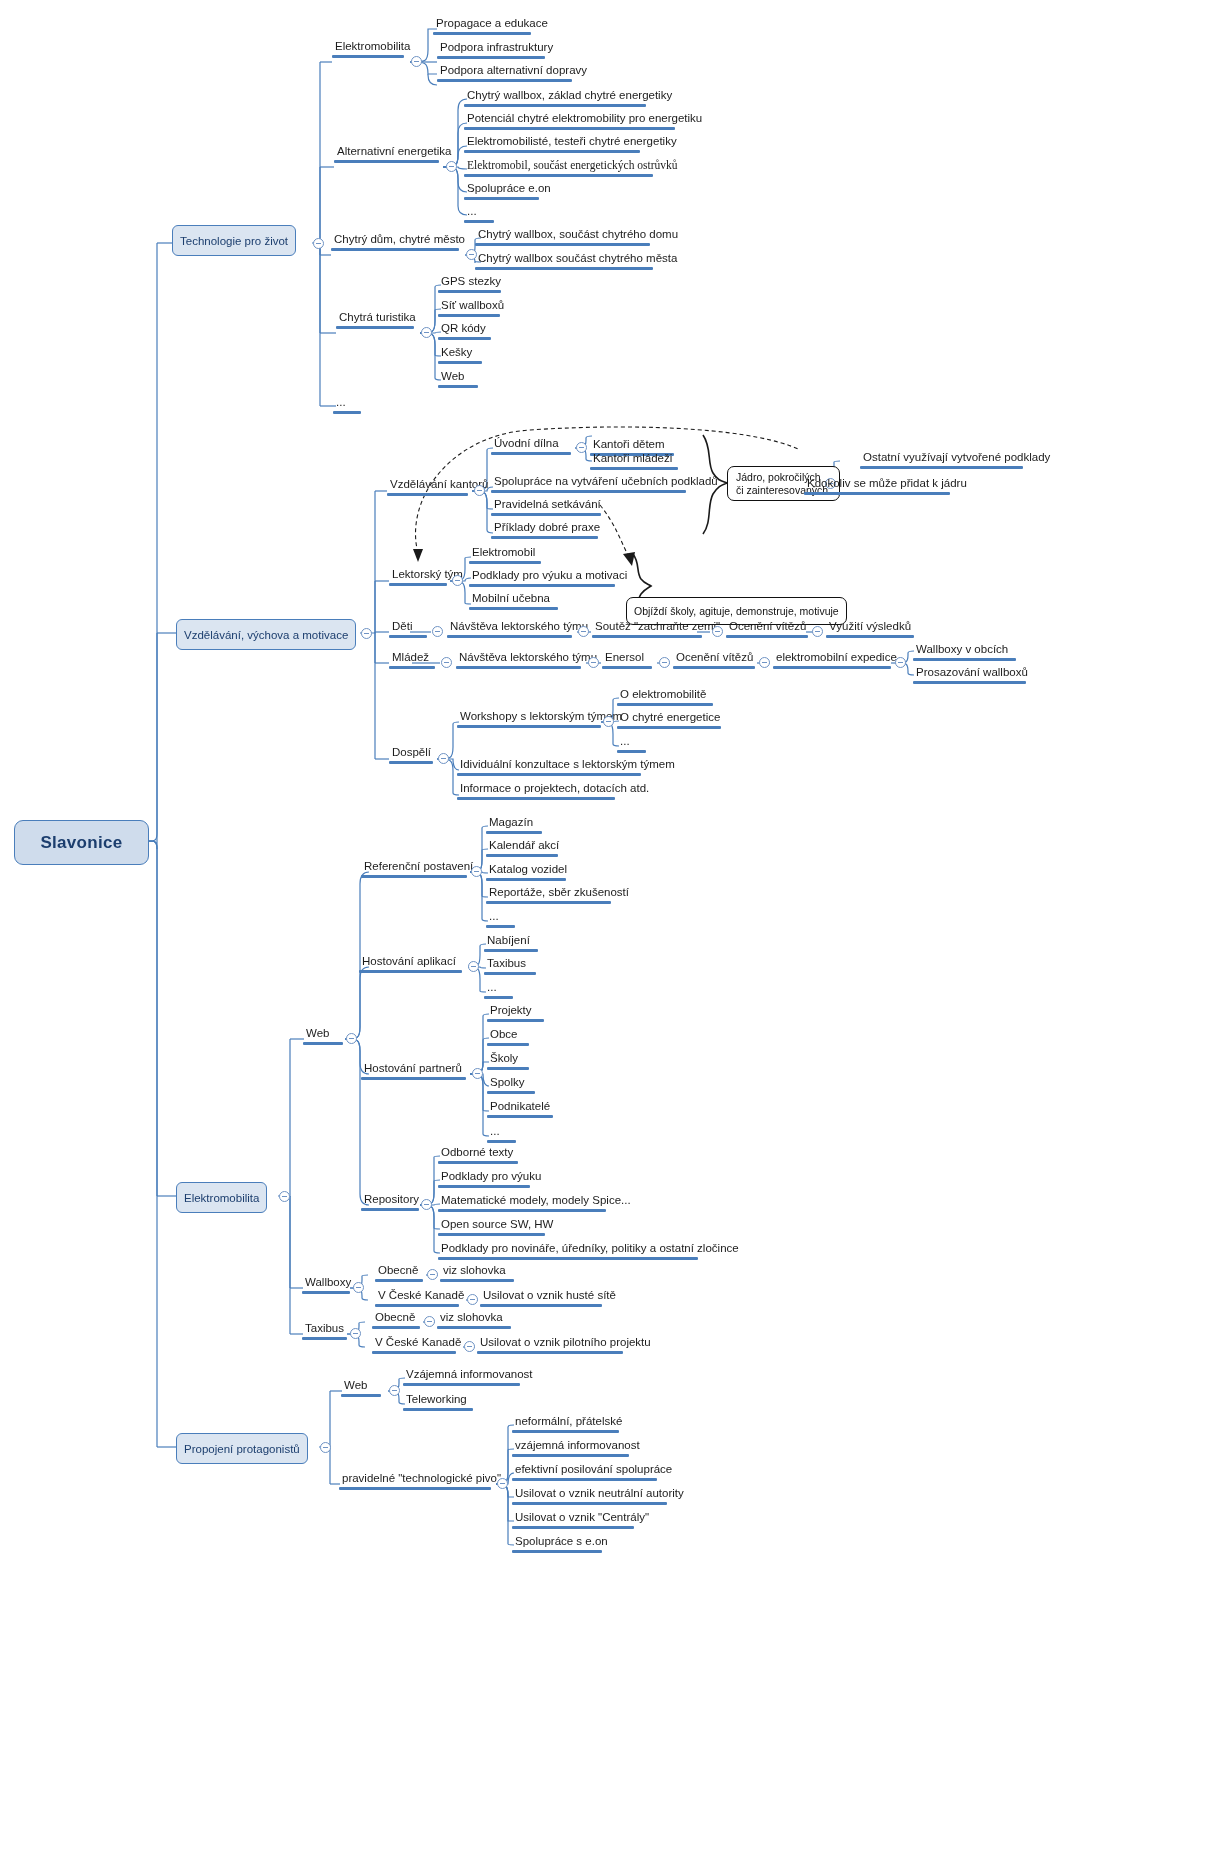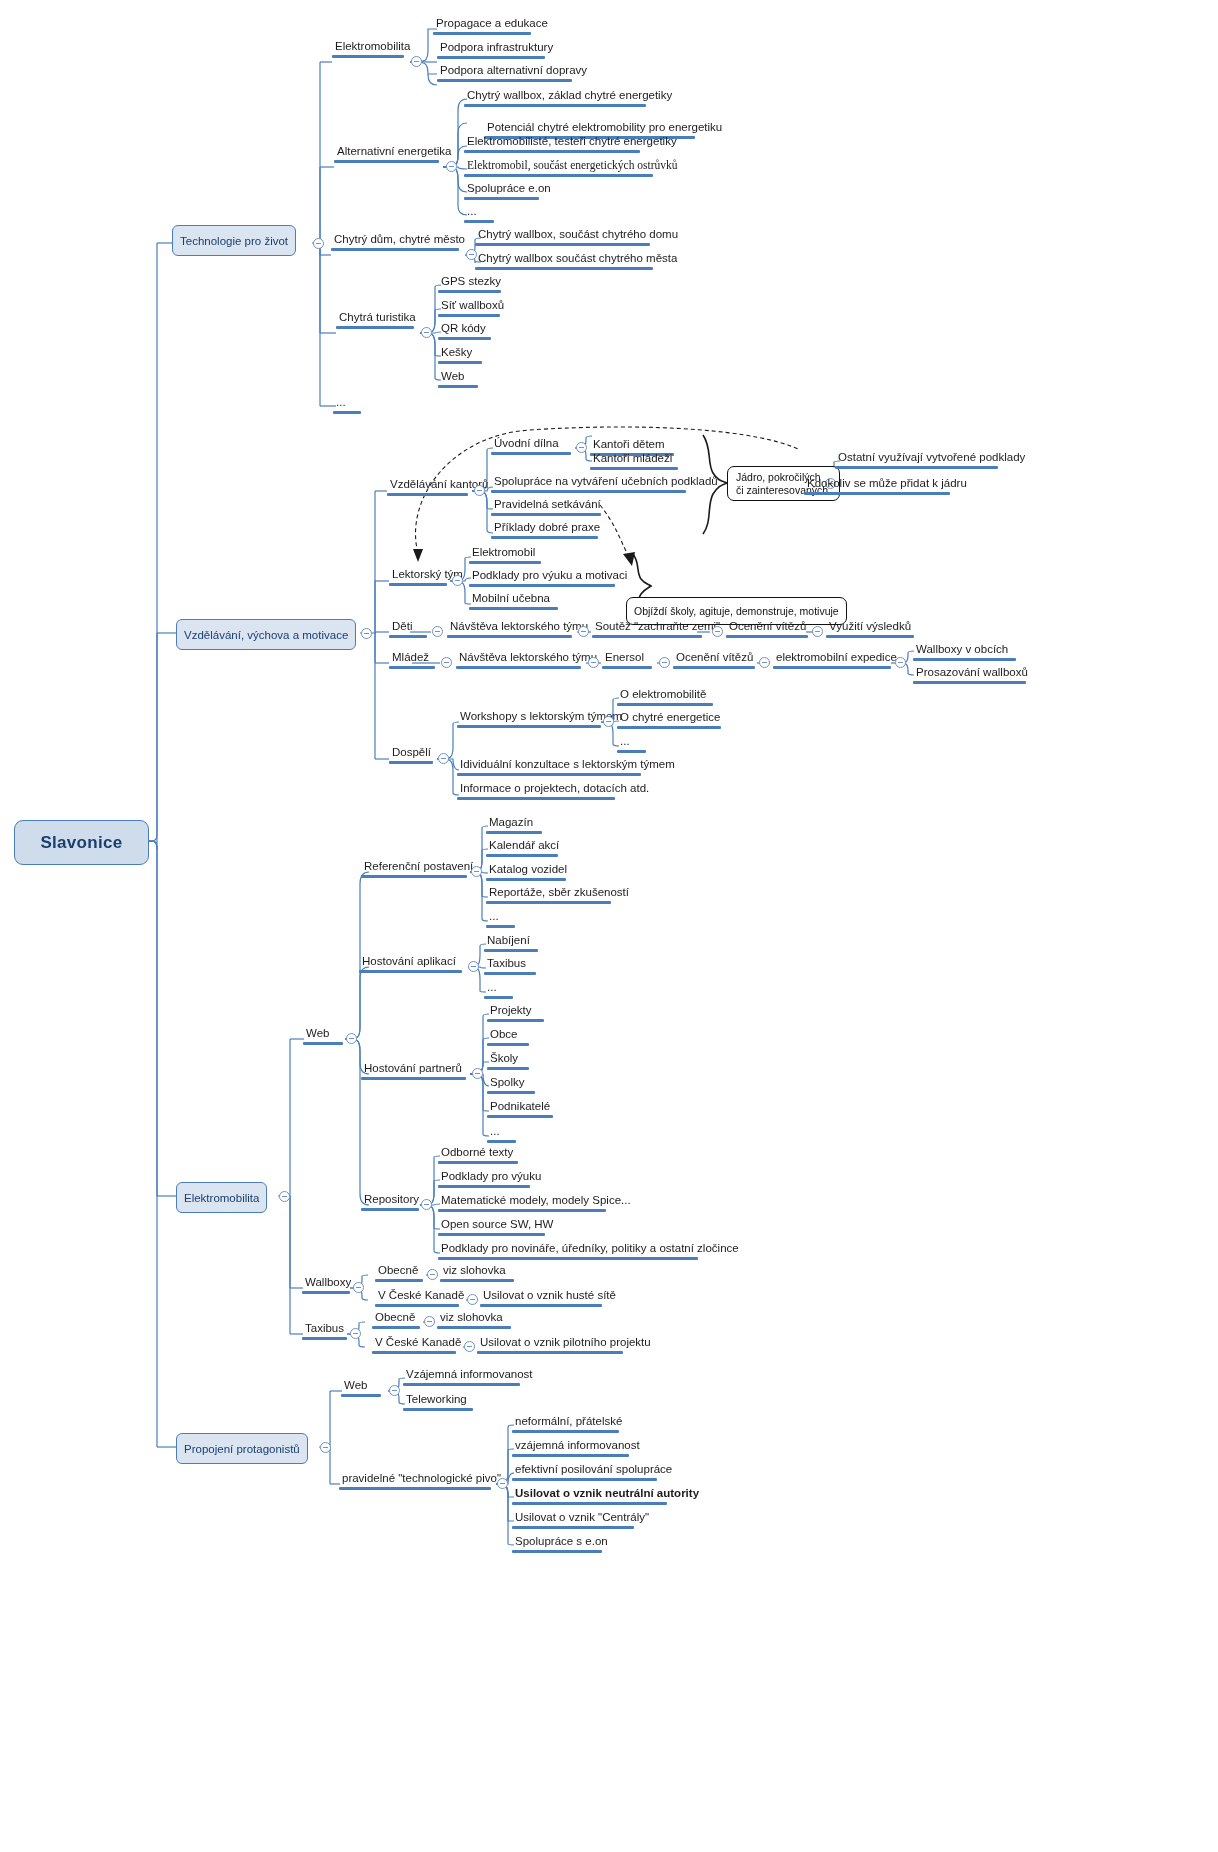--- a/index.html
+++ b/index.html
@@ -270,21 +270,21 @@
   <div class="node" style="left:334px;top:145px;width:105px;">
     <span class="lbl">Alternativní energetika</span>
       <span class="ul"></span>
   </div>
   <div class="tog" style="left:446px;top:161px;"></div>
 
   <div class="node" style="left:464px;top:89px;width:182px;">
     <span class="lbl">Chytrý wallbox, základ chytré energetiky</span>
       <span class="ul"></span>
   </div>
-  <div class="node" style="left:464px;top:121px;width:211px;margin-left:20px;">
+  <div class="node" style="left:464px;top:112px;width:211px;">
     <span class="lbl">Potenciál chytré elektromobility pro energetiku</span>
       <span class="ul"></span>
   </div>
   <div class="node" style="left:464px;top:135px;width:176px;">
     <span class="lbl">Elektromobilisté, testeři chytré energetiky</span>
       <span class="ul"></span>
   </div>
   <div class="node" style="left:464px;top:159px;width:189px;font-family:Liberation Serif, serif;">
     <span class="lbl">Elektromobil, součást energetických ostrůvků</span>
       <span class="ul"></span>
@@ -378,21 +378,21 @@
     <span class="lbl">Příklady dobré praxe</span>
       <span class="ul"></span>
   </div>
 
   <div class="callout two" style="left:727px;top:466px;width:95px;">
     <span>Jádro, pokročilých</span><br>
     <span>či zainteresovaných</span>
   </div>
   <div class="tog" style="left:825px;top:478px;"></div>
 
-  <div class="node" style="left:835px;top:451px;width:163px;">
+  <div class="node" style="left:860px;top:451px;width:163px;">
     <span class="lbl">Ostatní využívají vytvořené podklady</span>
       <span class="ul"></span>
   </div>
   <div class="node" style="left:804px;top:477px;width:146px;">
     <span class="lbl">Kdokoliv se může přidat k jádru</span>
       <span class="ul"></span>
   </div>
 
   <div class="node" style="left:389px;top:568px;width:58px;">
     <span class="lbl">Lektorský tým</span>
@@ -693,21 +693,21 @@
       <span class="ul"></span>
   </div>
   <div class="node" style="left:512px;top:1439px;width:117px;">
     <span class="lbl">vzájemná informovanost</span>
       <span class="ul"></span>
   </div>
   <div class="node" style="left:512px;top:1463px;width:145px;">
     <span class="lbl">efektivní posilování spolupráce</span>
       <span class="ul"></span>
   </div>
-  <div class="node" style="left:512px;top:1487px;width:155px;font-weight:bold;">
+  <div class="node" style="left:512px;top:1487px;width:155px;">
     <span class="lbl">Usilovat o vznik neutrální autority</span>
       <span class="ul"></span>
   </div>
   <div class="node" style="left:512px;top:1511px;width:122px;">
     <span class="lbl">Usilovat o vznik "Centrály"</span>
       <span class="ul"></span>
   </div>
   <div class="node" style="left:512px;top:1535px;width:90px;">
     <span class="lbl">Spolupráce s e.on</span>
       <span class="ul"></span>

